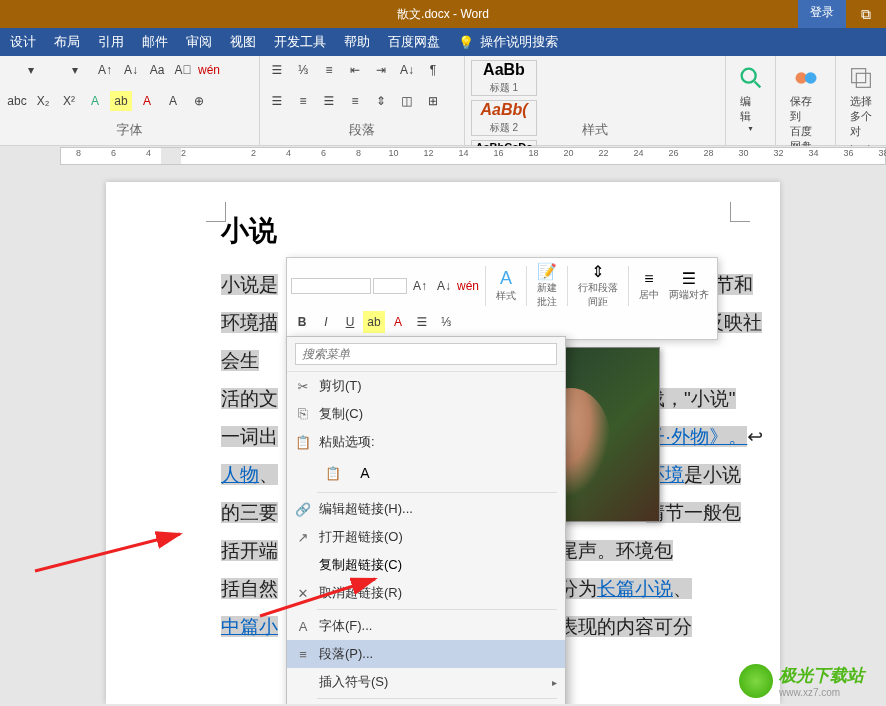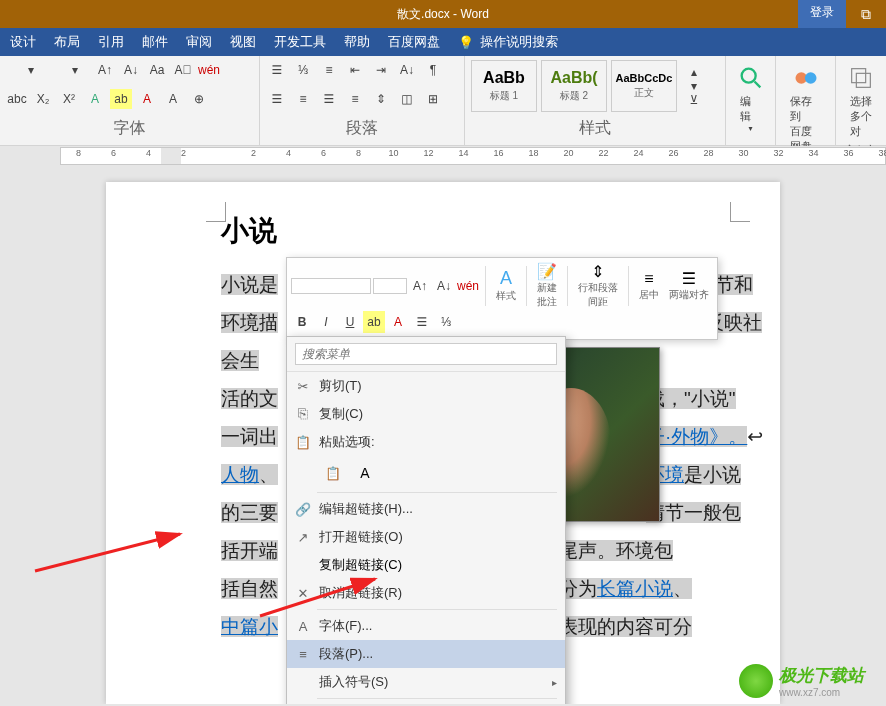--- a/index.html
+++ b/index.html
@@ -9,32 +9,32 @@
     .titlebar-right { position: absolute; right: 0; display: flex; gap: 0; }
     .login-btn { background: #3e6db5; padding: 4px 12px; font-size: 12px; }
     .win-icon { width: 40px; height: 28px; display: flex; align-items: center; justify-content: center; font-size: 14px; }
     
     .tabbar { background: #2b579a; height: 28px; display: flex; align-items: center; padding-left: 10px; gap: 18px; color: white; font-size: 13px; }
     .tabbar span { cursor: pointer; }
     .tell-me { display: flex; align-items: center; gap: 6px; }
     
     .ribbon { background: #f3f3f3; border-bottom: 1px solid #d4d4d4; height: 90px; display: flex; }
     .ribbon-group { border-right: 1px solid #d4d4d4; padding: 4px 6px; display: flex; flex-direction: column; justify-content: space-between; }
-    .ribbon-group-label { text-align: center; font-size: 16px; color: #666; padding-bottom: 2px; }
+    .ribbon-group-label { text-align: center; font-size: 13px; color: #666; padding-bottom: 2px; }
     .ribbon-row { display: flex; gap: 4px; align-items: center; }
     .ribbon-btn { width: 22px; height: 20px; display: flex; align-items: center; justify-content: center; font-size: 12px; color: #444; cursor: pointer; }
     
     .font-group { width: 260px; }
     .para-group { width: 205px; }
     .style-group { flex: 1; }
     
-    .style-boxes { display: flex; gap: 4px; height: 52px; }
+    .style-boxes { display: flex; gap: 4px; height: 52px; flex-direction: column; }
     .style-box { border: 1px solid #ccc; width: 66px; display: flex; flex-direction: column; justify-content: center; align-items: center; font-size: 10px; cursor: pointer; }
     .style-box-preview { font-size: 16px; font-weight: bold; }
-    .style-box-preview.light { color: #4d7c0f; }
+    .style-box-preview.light { color: #c2410c; font-style: italic; }
     .style-box-label { color: #666; margin-top: 2px; }
     
     .big-btn { display: flex; flex-direction: column; align-items: center; justify-content: center; padding: 4px 8px; font-size: 11px; color: #444; cursor: pointer; }
     .big-btn-icon { width: 28px; height: 28px; margin-bottom: 2px; }
     
     .ruler-area { background: #e6e6e6; height: 20px; display: flex; align-items: center; position: relative; }
     .ruler { position: absolute; left: 60px; right: 0; height: 18px; background: linear-gradient(to right, #fff 0, #fff 100px, #e6e6e6 100px, #e6e6e6 120px, #fff 120px); border: 1px solid #c8c8c8; font-size: 9px; color: #666; }
     .ruler-nums { display: flex; position: absolute; left: 0; }
     .ruler-nums span { width: 35px; text-align: center; }
     

